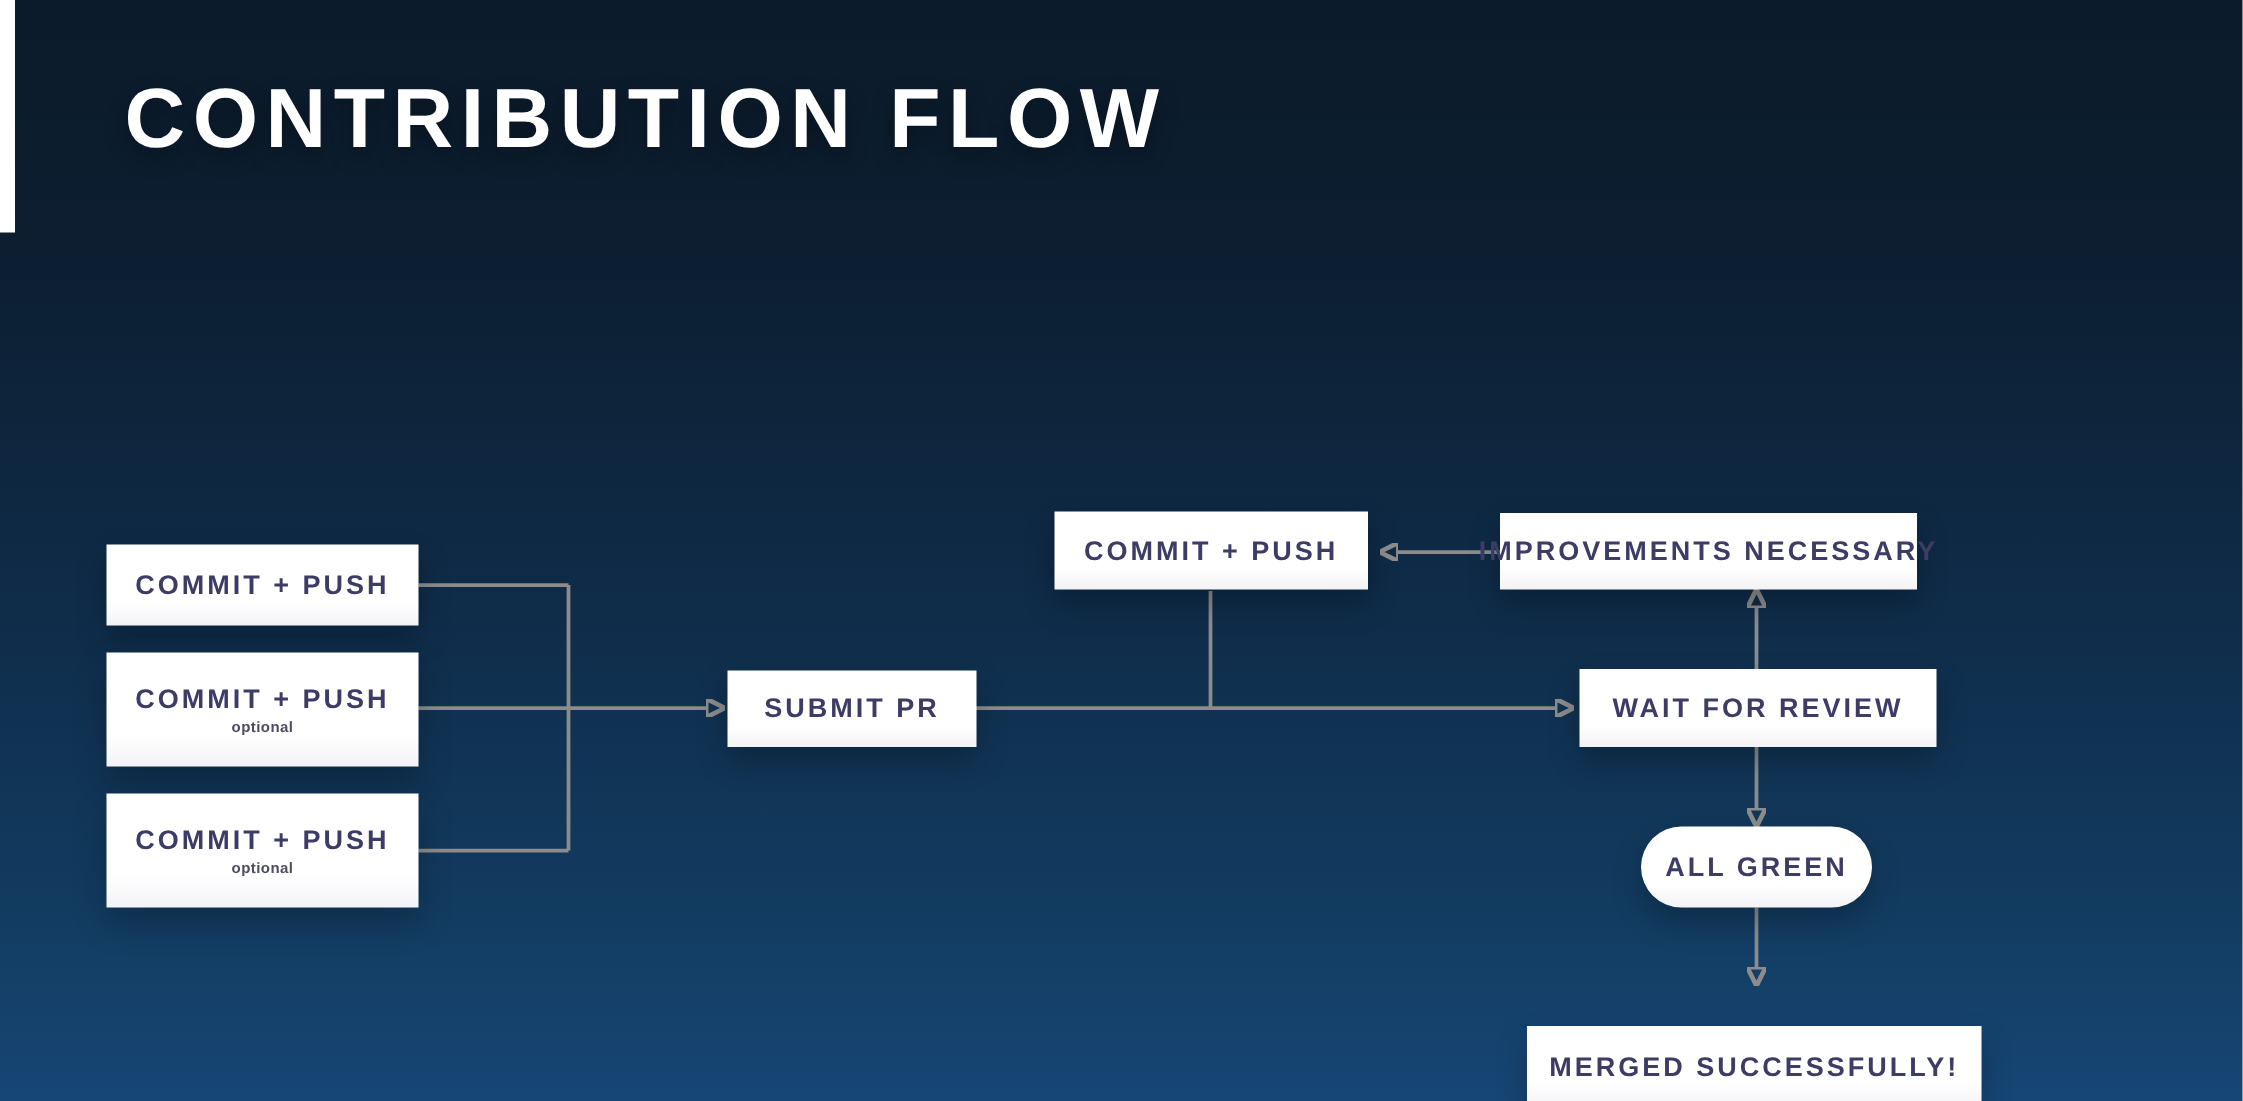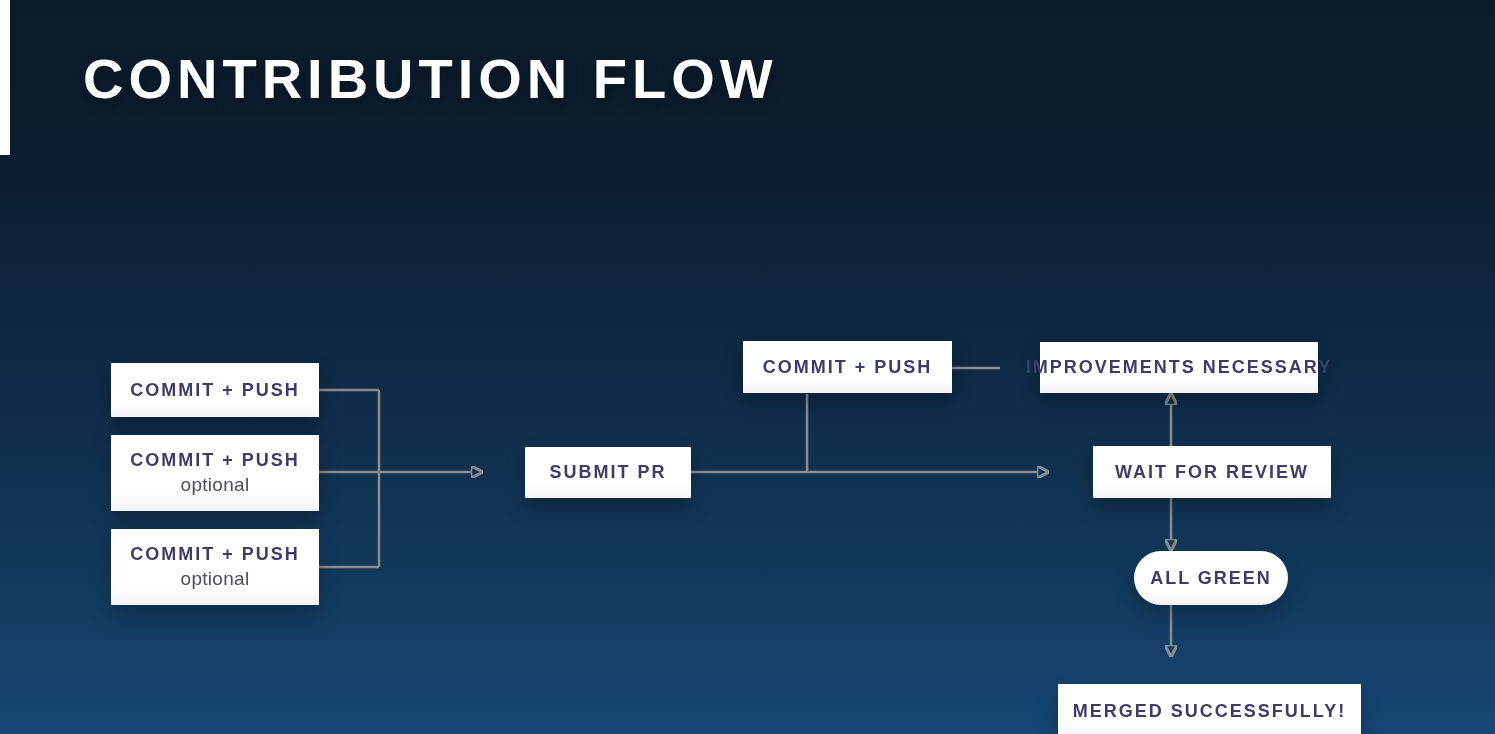--- a/index.html
+++ b/index.html
@@ -40,33 +40,32 @@
   .connectors path { stroke: #8c8c8c; stroke-width: 2.5; fill: none; }
   .node {
     position: absolute;
     background: linear-gradient(180deg, #ffffff 72%, #f3f3f6 100%);
     box-shadow: 0 10px 20px rgba(0,0,0,0.25);
     display: flex;
     flex-direction: column;
     align-items: center;
     justify-content: center;
     text-align: right;
-    margin-left: 40px;
   }
   .node-label {
     color: #3d3c66;
     font-size: 18px;
     font-weight: bold;
     letter-spacing: 2px;
     white-space: nowrap;
   }
   .node-sublabel {
     color: #4d4d60;
-    font-size: 19px;
-    font-weight: normal;
+    font-size: 10px;
+    font-weight: bold;
     letter-spacing: 0.3px;
     margin-top: 3px;
   }
   .n-commit1 { left: 71px;  top: 363px; width: 208px; height: 54px; }
   .n-commit2 { left: 71px;  top: 435px; width: 208px; height: 76px; }
   .n-commit3 { left: 71px;  top: 529px; width: 208px; height: 76px; }
   .n-submit  { left: 485px; top: 447px; width: 166px; height: 51px; }
   .n-commit4 { left: 703px; top: 341px; width: 209px; height: 52px; }
   .n-improve { left: 1000px; top: 342px; width: 278px; height: 51px; }
   .n-wait    { left: 1053px; top: 446px; width: 238px; height: 52px; }

